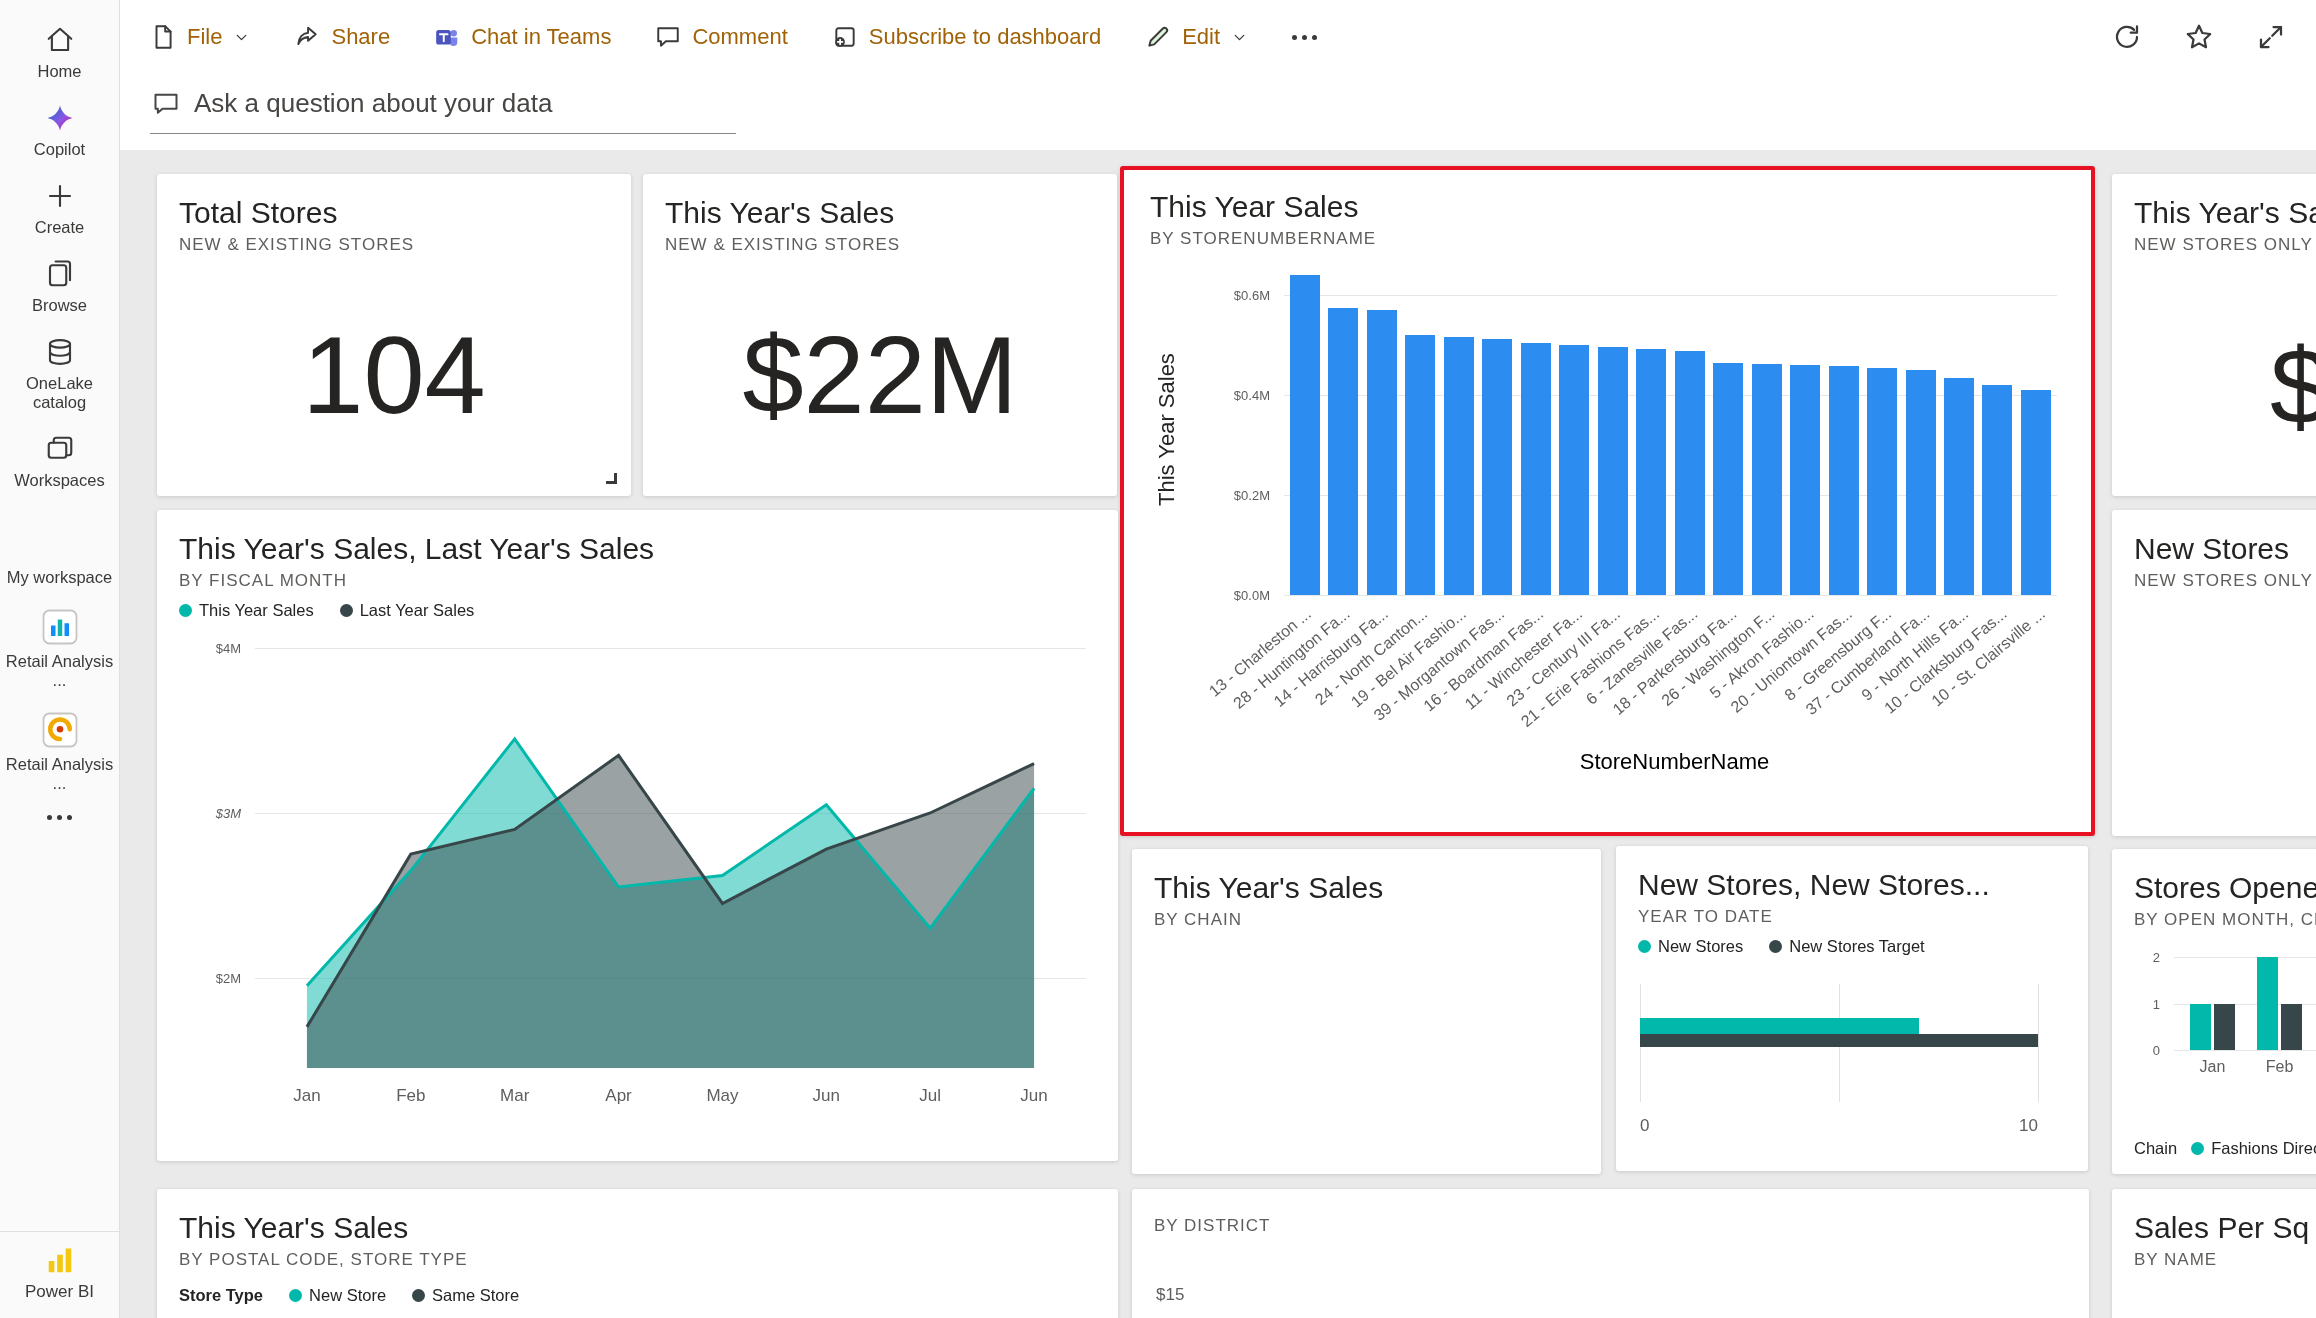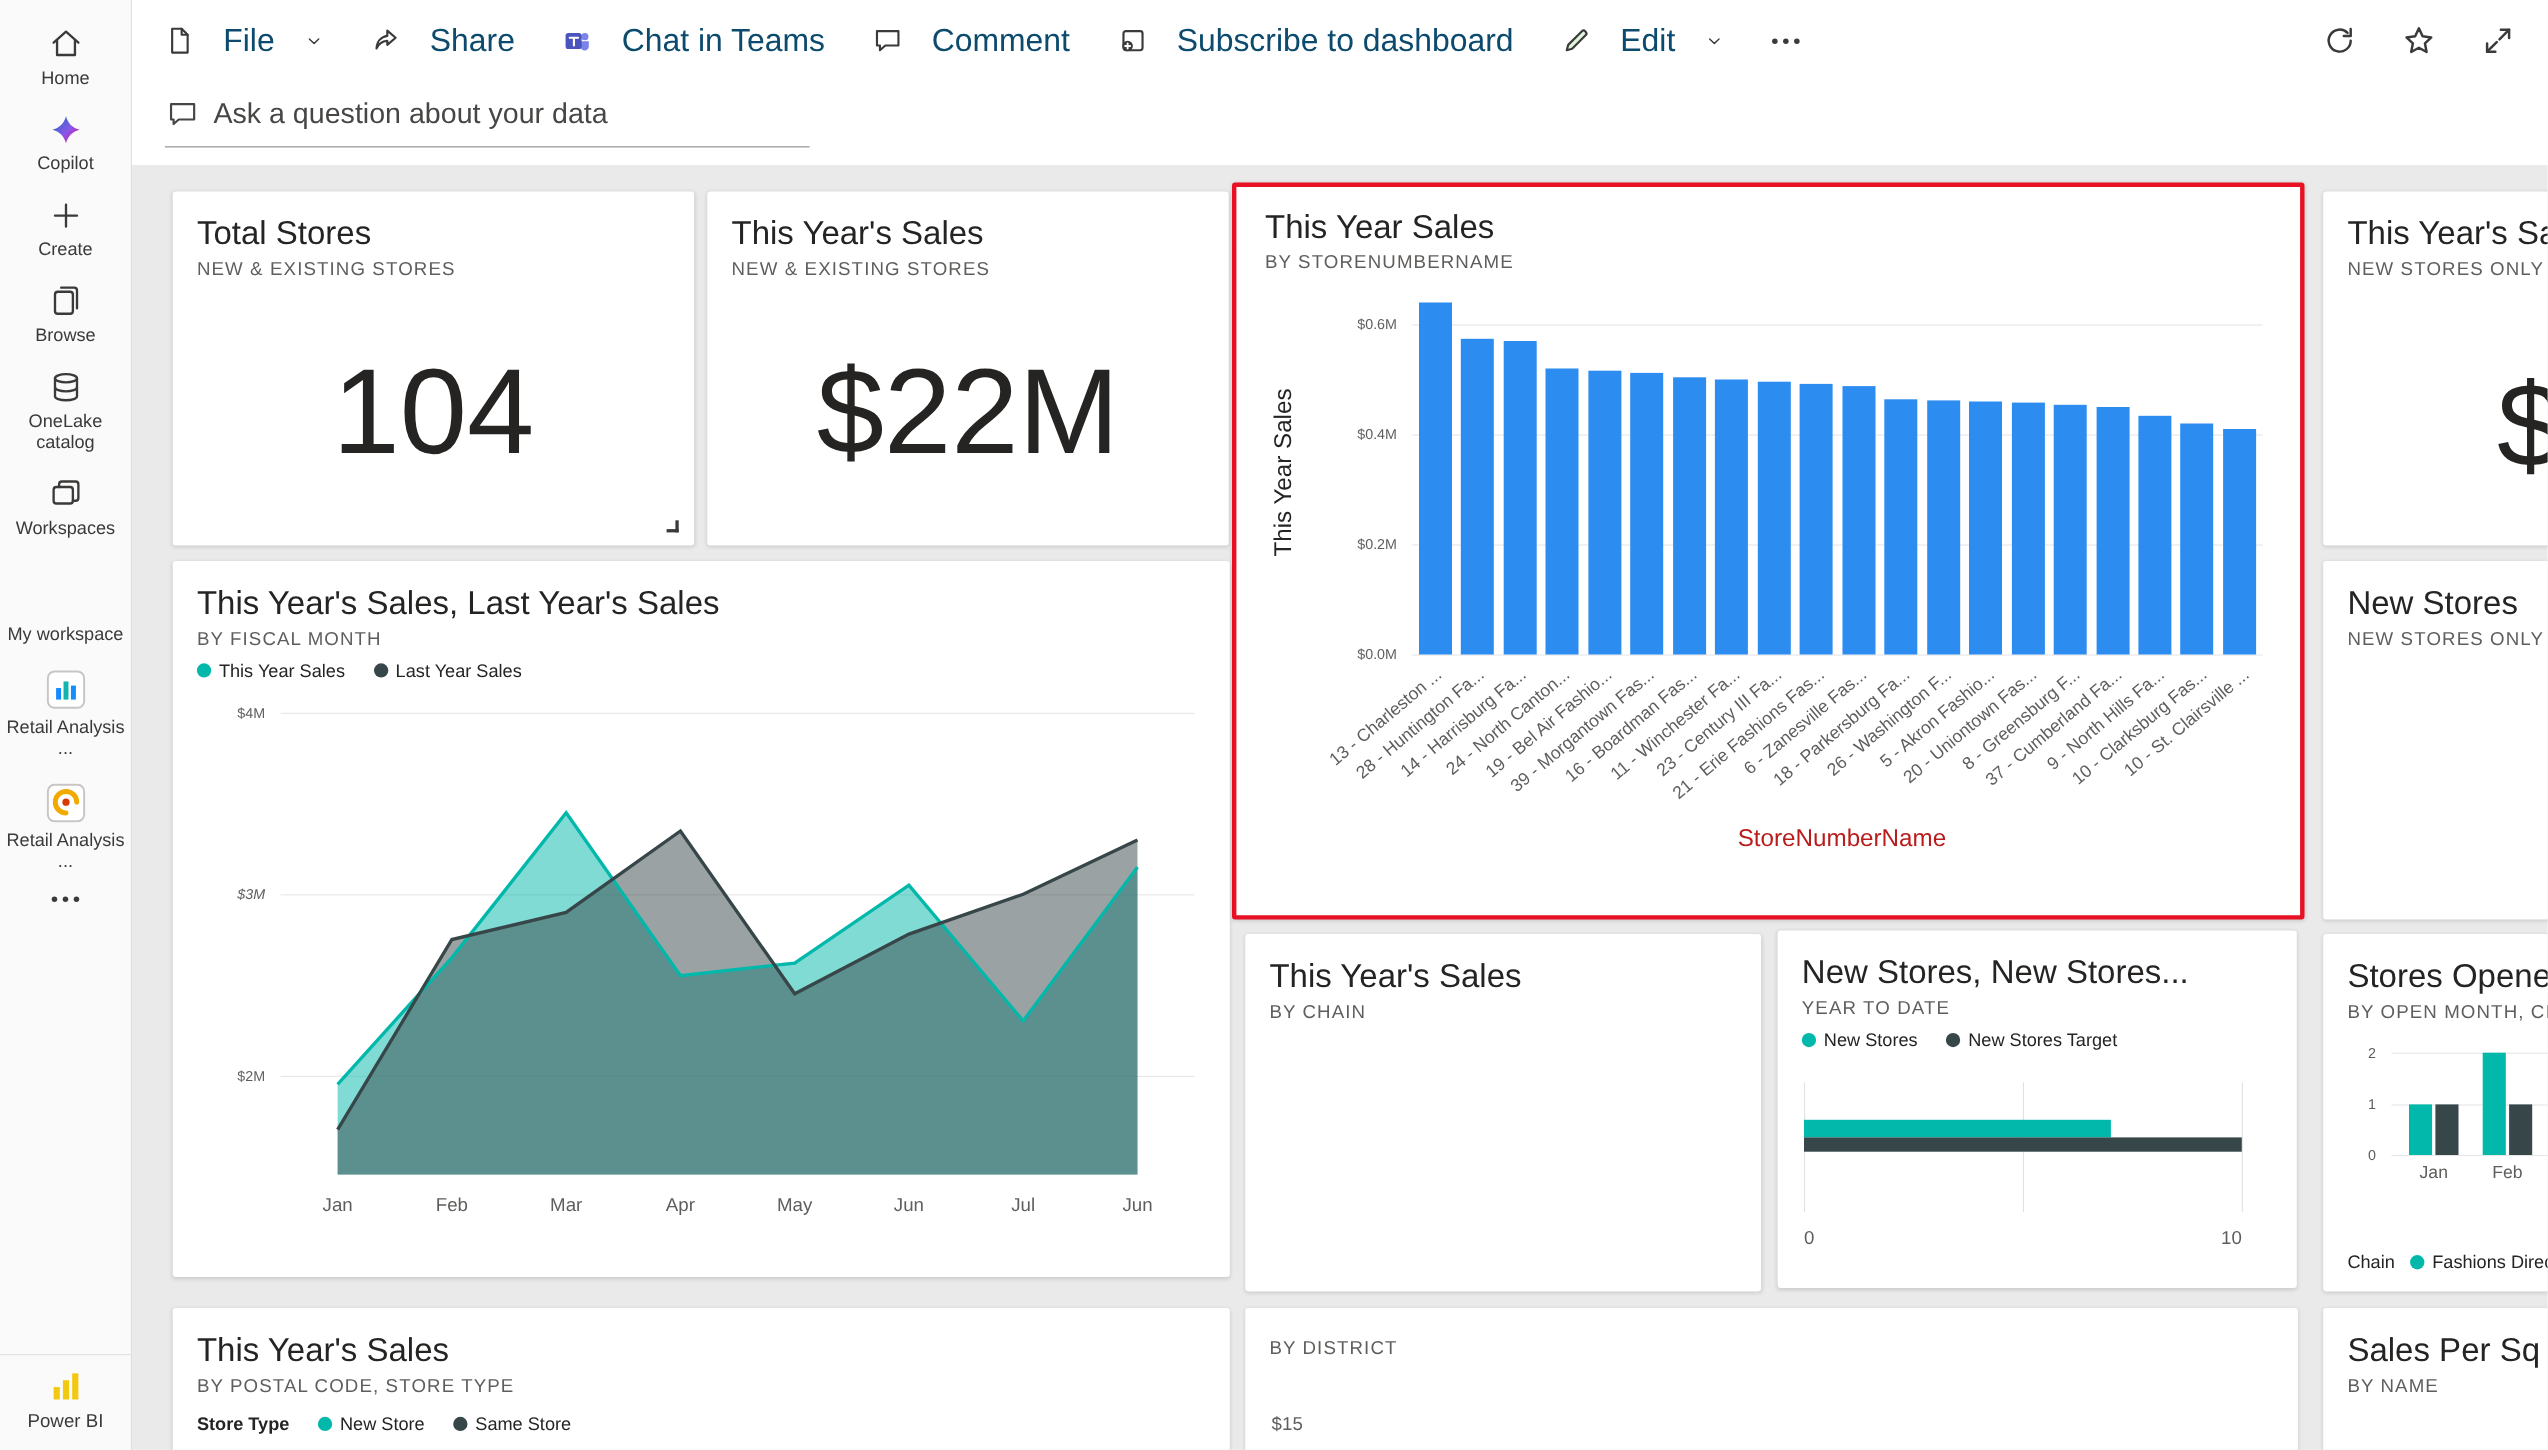--- a/index.html
+++ b/index.html
@@ -19,21 +19,21 @@
   .sb-spacer{height:56px;flex:0 0 auto}
   .dots{display:flex;gap:5px;align-items:center;justify-content:center}
   .dots i{width:5px;height:5px;border-radius:50%;background:#3B3A39;display:block}
   .sb-footer{margin-top:auto;width:100%;border-top:1px solid #E1DFDD;padding:14px 0 16px;
     display:flex;flex-direction:column;align-items:center;gap:6px;font-size:17px;color:#3B3A39}
   .sb-footer svg{width:30px;height:30px}
 
   
   .main{position:absolute;left:120px;top:0;right:0;bottom:0}
   .toolbar{height:74px;display:flex;align-items:center;padding:0 30px;gap:44px}
-  .tbtn{display:flex;align-items:center;gap:27px;font-size:29px;color:#0c4a6e;cursor:pointer;white-space:nowrap}
+  .tbtn{display:flex;align-items:center;gap:11px;font-size:22px;color:#a16207;cursor:pointer;white-space:nowrap}
   .tbtn svg{width:26px;height:26px;fill:none;stroke:#3B3A39;stroke-width:1.8;stroke-linecap:round;stroke-linejoin:round}
   .tbtn svg.chev{width:17px;height:17px}
   .tbtn svg.fillicon{stroke:none}
   .tb-right{margin-left:auto;display:flex;align-items:center;gap:42px}
   .tb-ic{width:30px;height:30px;cursor:pointer}
   .tb-ic svg{width:100%;height:100%;fill:none;stroke:#3B3A39;stroke-width:1.8;stroke-linecap:round;stroke-linejoin:round}
 
   .ask{margin:4px 0 0 30px;width:586px;display:flex;align-items:center;gap:14px;
     padding:10px 2px 14px;border-bottom:1px solid #8A8886;font-size:26px;color:#484644;cursor:text}
   .ask svg{width:28px;height:28px;fill:none;stroke:#484644;stroke-width:1.7;stroke-linejoin:round}
@@ -61,21 +61,21 @@
   .bar-area{flex:1;min-width:0}
   .bplot{position:relative;height:330px;margin-left:100px;margin-right:8px}
   .hgrid{position:absolute;left:0;right:0;height:1px;background:#E6E6E6}
   .ytick{position:absolute;right:calc(100% + 14px);transform:translateY(-50%);
     font-size:13px;color:#605E5C;white-space:nowrap}
   .bars{position:absolute;inset:0;display:flex;align-items:flex-end;justify-content:space-between;padding:0 6px;z-index:1}
   .vbar{width:30px}
   .bxlabels{position:relative;height:152px;margin-left:100px;margin-right:8px}
   .xcat{position:absolute;top:10px;white-space:nowrap;font-size:16px;color:#605E5C;
     transform:rotate(-40deg);transform-origin:top right}
-  .bar-xtitle{margin-left:134px;text-align:center;font-size:22px;color:#b91c1c;margin-top:2px}
+  .bar-xtitle{margin-left:134px;text-align:center;font-size:22px;color:#000000;margin-top:2px}
 
   
   .area-canvas{position:relative;height:478px;margin-top:8px}
   .aplot{position:absolute;left:76px;right:10px;top:4px;bottom:38px}
   .axlabels{position:absolute;left:76px;right:10px;bottom:0;display:flex}
   .axcat{flex:1;text-align:center;font-size:17px;color:#605E5C}
 
   
   .pie-area{position:relative;height:225px;margin-top:4px}
   .pie{position:absolute;left:134px;top:26px;width:164px;height:164px;border-radius:50%}

